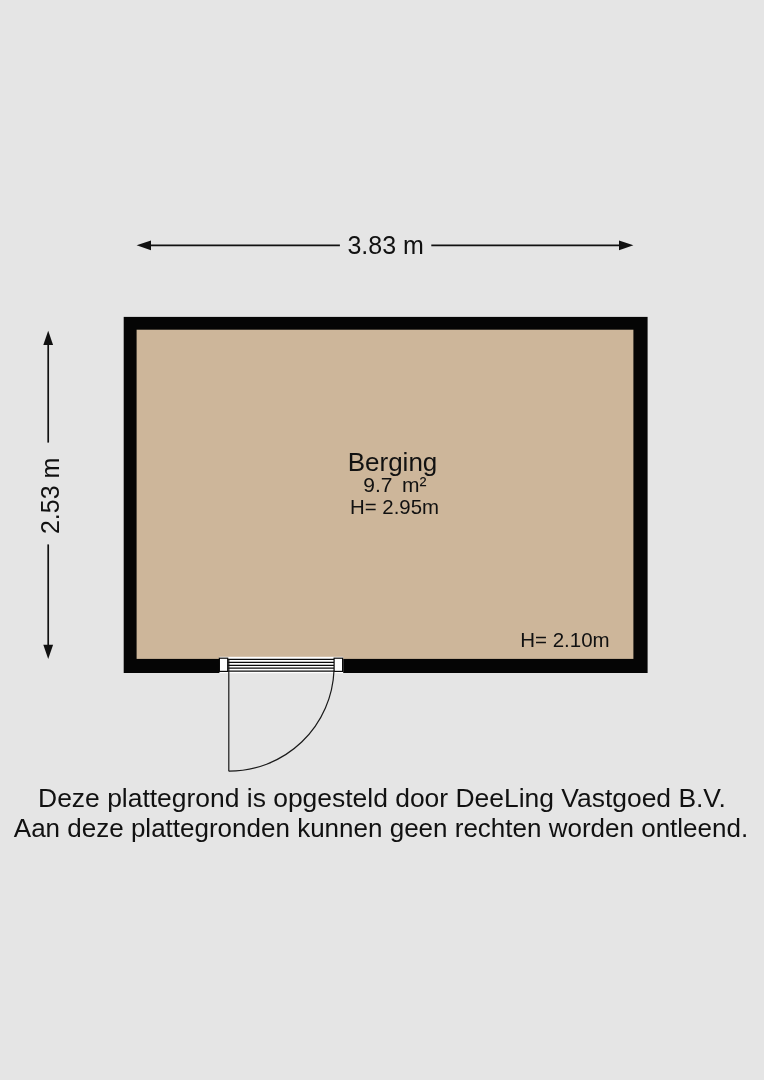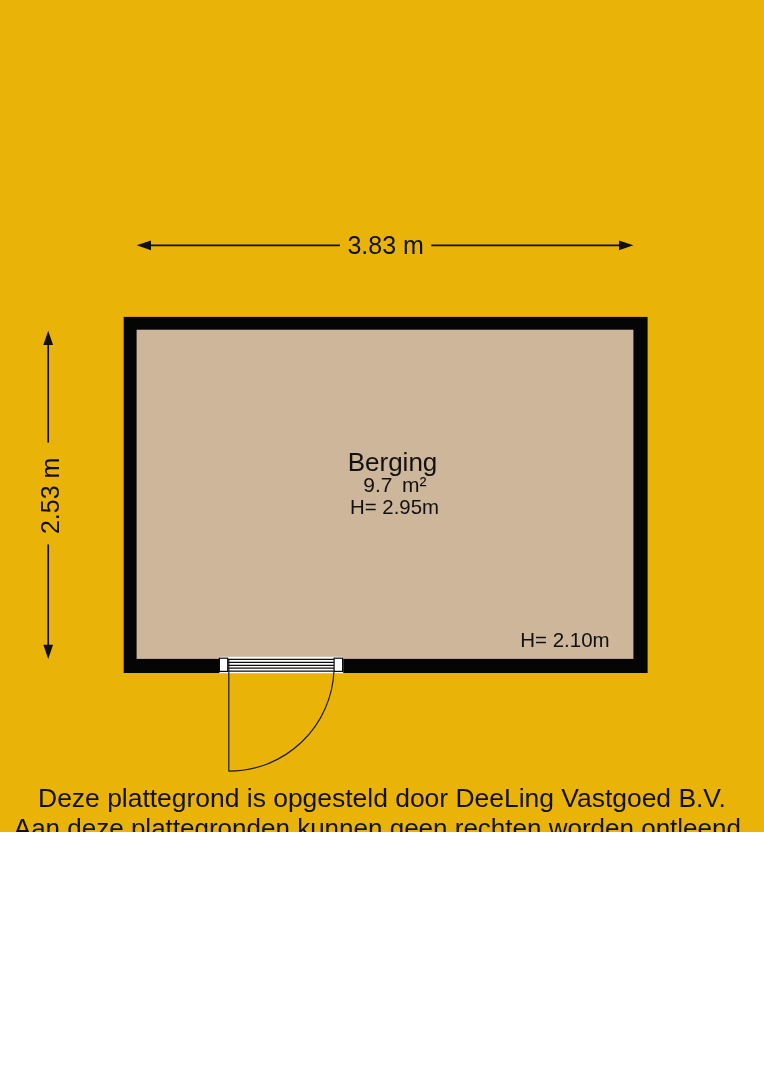--- a/index.html
+++ b/index.html
@@ -1,16 +1,16 @@
 <!DOCTYPE html>
 <html><head>
 <meta charset="utf-8">
 <style>
   html,body{margin:0;padding:0;background:#ffffff;}
-  #page{position:relative;width:764px;height:832px;background:#eab308;overflow:hidden;}
+  #page{position:relative;width:764px;height:1080px;background:#e5e5e5;overflow:hidden;}
   svg{position:absolute;left:0;top:0;}
   text{font-family:"Liberation Sans", sans-serif;fill:#111111;}
 </style>
 </head>
 <body>
 <div id="page">
 <svg width="764" height="1080" viewBox="0 0 764 1080">
 
   <rect x="123.7" y="316.9" width="523.9" height="356.1" fill="#050505"></rect>
   <rect x="136.6" y="329.7" width="496.8" height="329.2" fill="#cdb69a"></rect>

